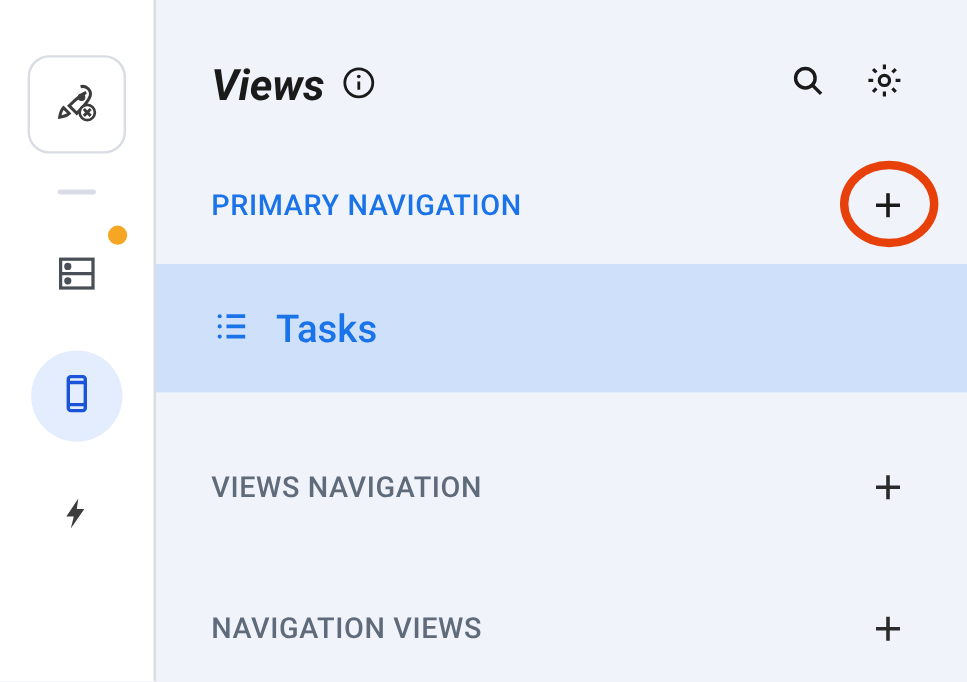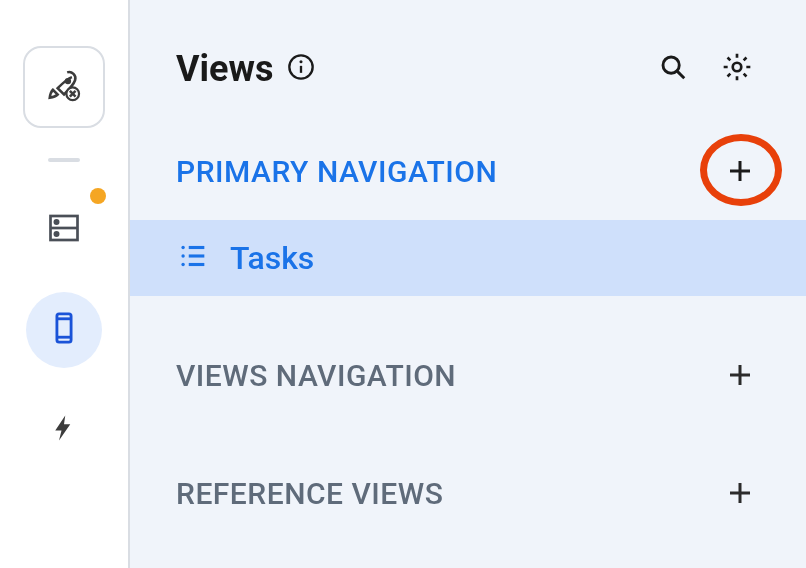--- a/index.html
+++ b/index.html
@@ -61,22 +61,23 @@
       background: #f5a623;
       border-radius: 50%;
     }
     .panel {
       flex: 1;
       background: #f0f4fa;
       padding: 46px 0 0 0;
     }
     .panel-header {
       display: flex;
-      align-items: center;
+      align-items: flex-end;
       padding: 0 46px 40px 46px;
+      font-style: italic;
     }
     .panel-title {
       font-size: 36px;
       font-weight: 700;
       color: #1a1a1a;
       display: flex;
       align-items: center;
       gap: 14px;
     }
     .header-spacer { flex: 1; }
@@ -90,21 +91,21 @@
       margin-left: 18px;
     }
     .section-row {
       display: flex;
       align-items: center;
       padding: 0 46px;
       height: 78px;
       position: relative;
     }
     .section-label {
-      font-size: 30px;
+      font-size: 24px;
       font-weight: 500;
       letter-spacing: 0.5px;
       flex: 1;
     }
     .section-label.primary { color: #1a73e8; }
     .section-label.other { color: #5f6b7a; }
     .plus-btn {
       width: 40px;
       height: 40px;
       display: flex;
@@ -118,21 +119,21 @@
       width: 82px;
       height: 72px;
       border: 7px solid #e8400a;
       border-radius: 50%;
       right: 24px;
       top: 2px;
       pointer-events: none;
     }
     .selected-row {
       background: #cfe0fb;
-      height: 76px;
+      height: 107px;
       display: flex;
       align-items: center;
       padding: 0 46px;
       gap: 20px;
       margin-top: 10px;
     }
     .selected-row-label {
       color: #1a73e8;
       font-size: 32px;
       font-weight: 500;
@@ -255,21 +256,21 @@
       <svg width="30" height="30" viewBox="0 0 24 24" fill="none" stroke="#2b2b2b" stroke-width="2.4">
         <line x1="12" y1="4" x2="12" y2="20"></line>
         <line x1="4" y1="12" x2="20" y2="12"></line>
       </svg>
     </div>
   </div>
 
   <div class="gap-block"></div>
 
   <div class="section-row">
-    <div class="section-label other">REFERENCE VIEWS</div>
+    <div class="section-label other">NAVIGATION VIEWS</div>
     <div class="plus-btn">
       <svg width="30" height="30" viewBox="0 0 24 24" fill="none" stroke="#2b2b2b" stroke-width="2.4">
         <line x1="12" y1="4" x2="12" y2="20"></line>
         <line x1="4" y1="12" x2="20" y2="12"></line>
       </svg>
     </div>
   </div>
 </div>
 
 </body></html>

